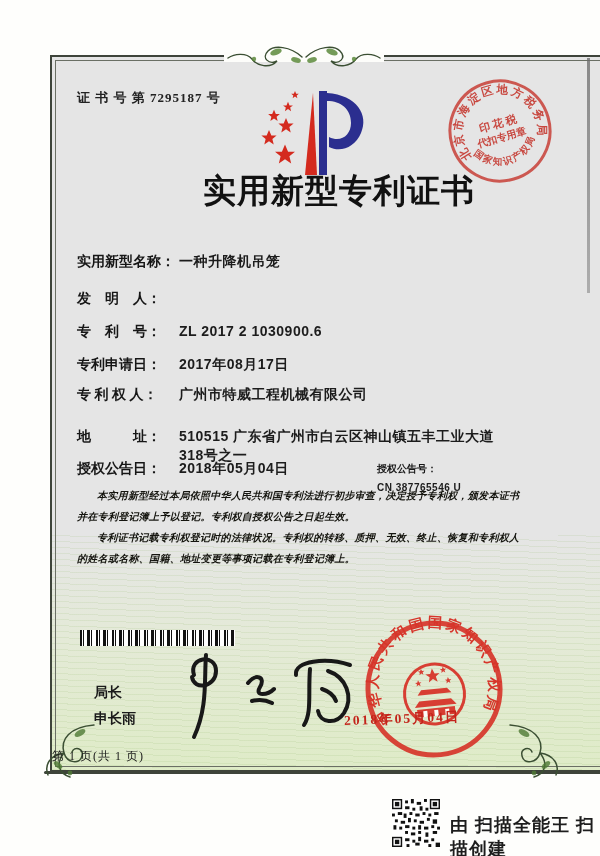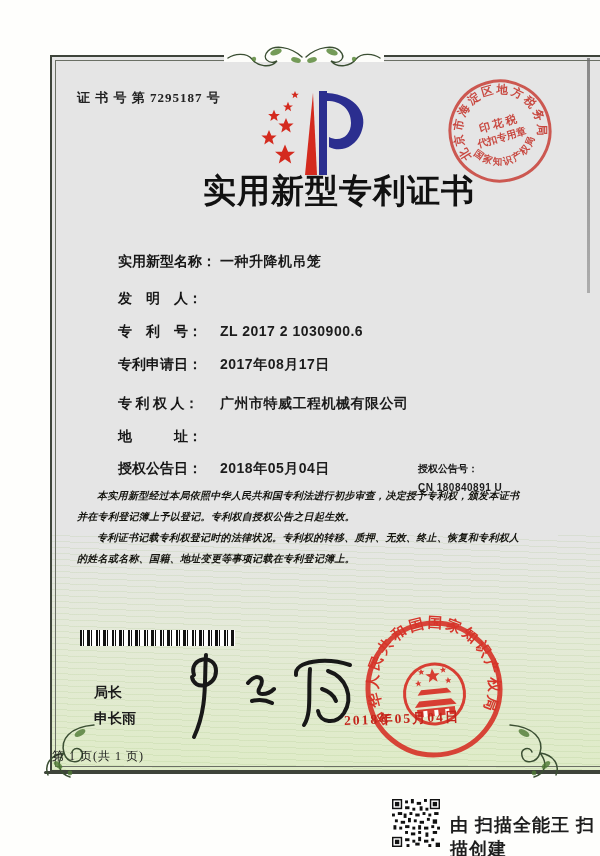--- a/index.html
+++ b/index.html
@@ -23,21 +23,21 @@
   
   .cert-no { position:absolute; left:25px; top:32px; font-size:13px; font-weight:700;
     color:#222; letter-spacing:1px; }
   .logo { position:absolute; left:193px; top:28px; }
   .title { position:absolute; left:0; top:112px; width:100%; text-align:center;
     font-size:33px; font-weight:700; color:#111; letter-spacing:1px; }
 
   
   .fields { position:absolute; left:25px; top:0; width:448px; }
   .frow { position:absolute; left:0; width:448px; display:flex; align-items:flex-start;
-    font-size:14px; line-height:19px;margin-left:41px; }
+    font-size:14px; line-height:19px; }
   .flabel { flex:0 0 102px; font-weight:700; color:#161616; white-space:nowrap;
     font-family:"Liberation Serif","DejaVu Serif",serif; }
   .fvalue { flex:1; font-weight:700; color:#1c1c1c;
     font-family:"Liberation Sans","DejaVu Sans",sans-serif; letter-spacing:0.5px; }
   .grant-right { position:absolute; left:300px; top:0; display:flex; font-size:10px;flex-direction:column; }
 
   
   .paras { position:absolute; left:25px; top:428px; width:450px; color:#15150f; }
   .paras p { font-size:10px; line-height:21px; text-indent:2em; font-style:italic;
     font-weight:600; letter-spacing:0.3px; }
@@ -170,33 +170,34 @@
         <span class="flabel">发　明　人：</span>
       </div>
       <div class="frow" style="top:265px">
         <span class="flabel">专　利　号：</span>
         <span class="fvalue">ZL 2017 2 1030900.6</span>
       </div>
       <div class="frow" style="top:298px">
         <span class="flabel">专利申请日：</span>
         <span class="fvalue">2017年08月17日</span>
       </div>
-      <div class="frow" style="top:337px">
+      <div class="frow" style="top:328px">
         <span class="flabel">专 利 权 人：</span>
         <span class="fvalue">广州市特威工程机械有限公司</span>
       </div>
       <div class="frow" style="top:370px">
         <span class="flabel">地　　　址：</span>
+        <span class="fvalue" style="max-width:330px">510515 广东省广州市白云区神山镇五丰工业大道318号之一</span>
       </div>
       <div class="frow" style="top:402px">
         <span class="flabel">授权公告日：</span>
         <span class="fvalue" style="flex:0 0 auto">2018年05月04日</span>
         <span class="grant-right">
           <span class="flabel" style="flex:0 0 auto">授权公告号：</span>
-          <span class="fvalue" style="flex:0 0 auto">CN 180840891 U</span>
+          <span class="fvalue" style="flex:0 0 auto">CN 387765546 U</span>
         </span>
       </div>
     </div>
 
     <div class="paras">
       <p>本实用新型经过本局依照中华人民共和国专利法进行初步审查，决定授予专利权，颁发本证书并在专利登记簿上予以登记。专利权自授权公告之日起生效。</p>
       <p>专利证书记载专利权登记时的法律状况。专利权的转移、质押、无效、终止、恢复和专利权人的姓名或名称、国籍、地址变更等事项记载在专利登记簿上。</p>
     </div>
 
     <div class="barcode"></div>

